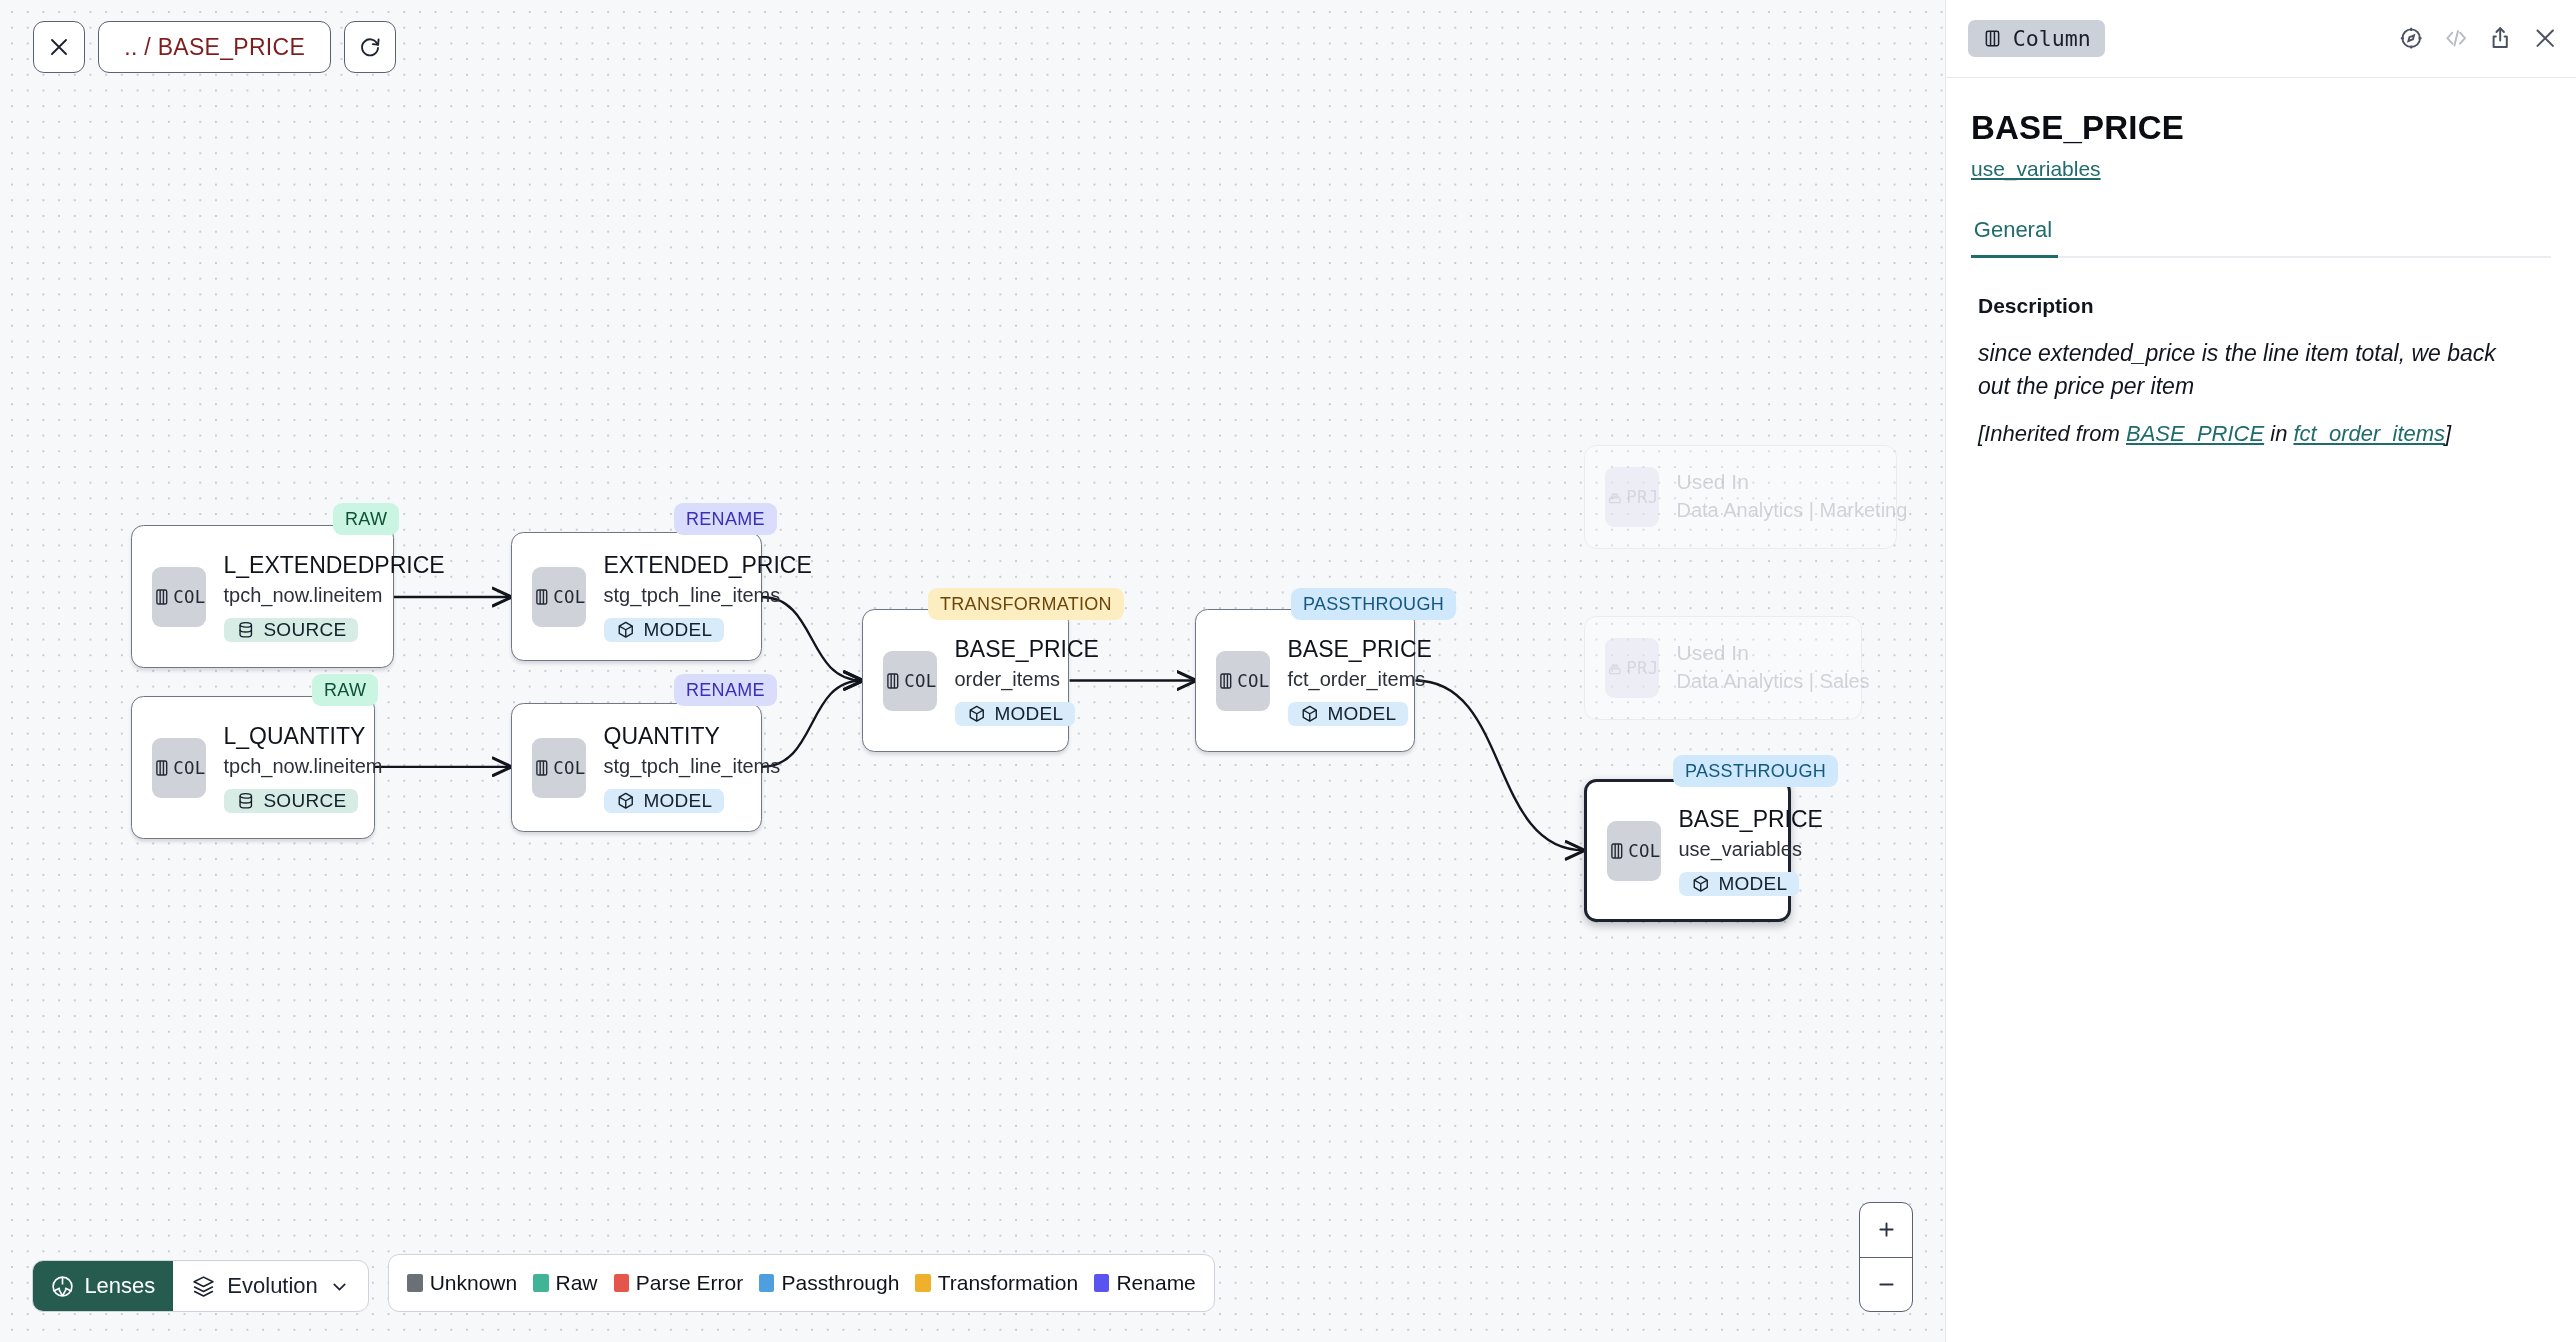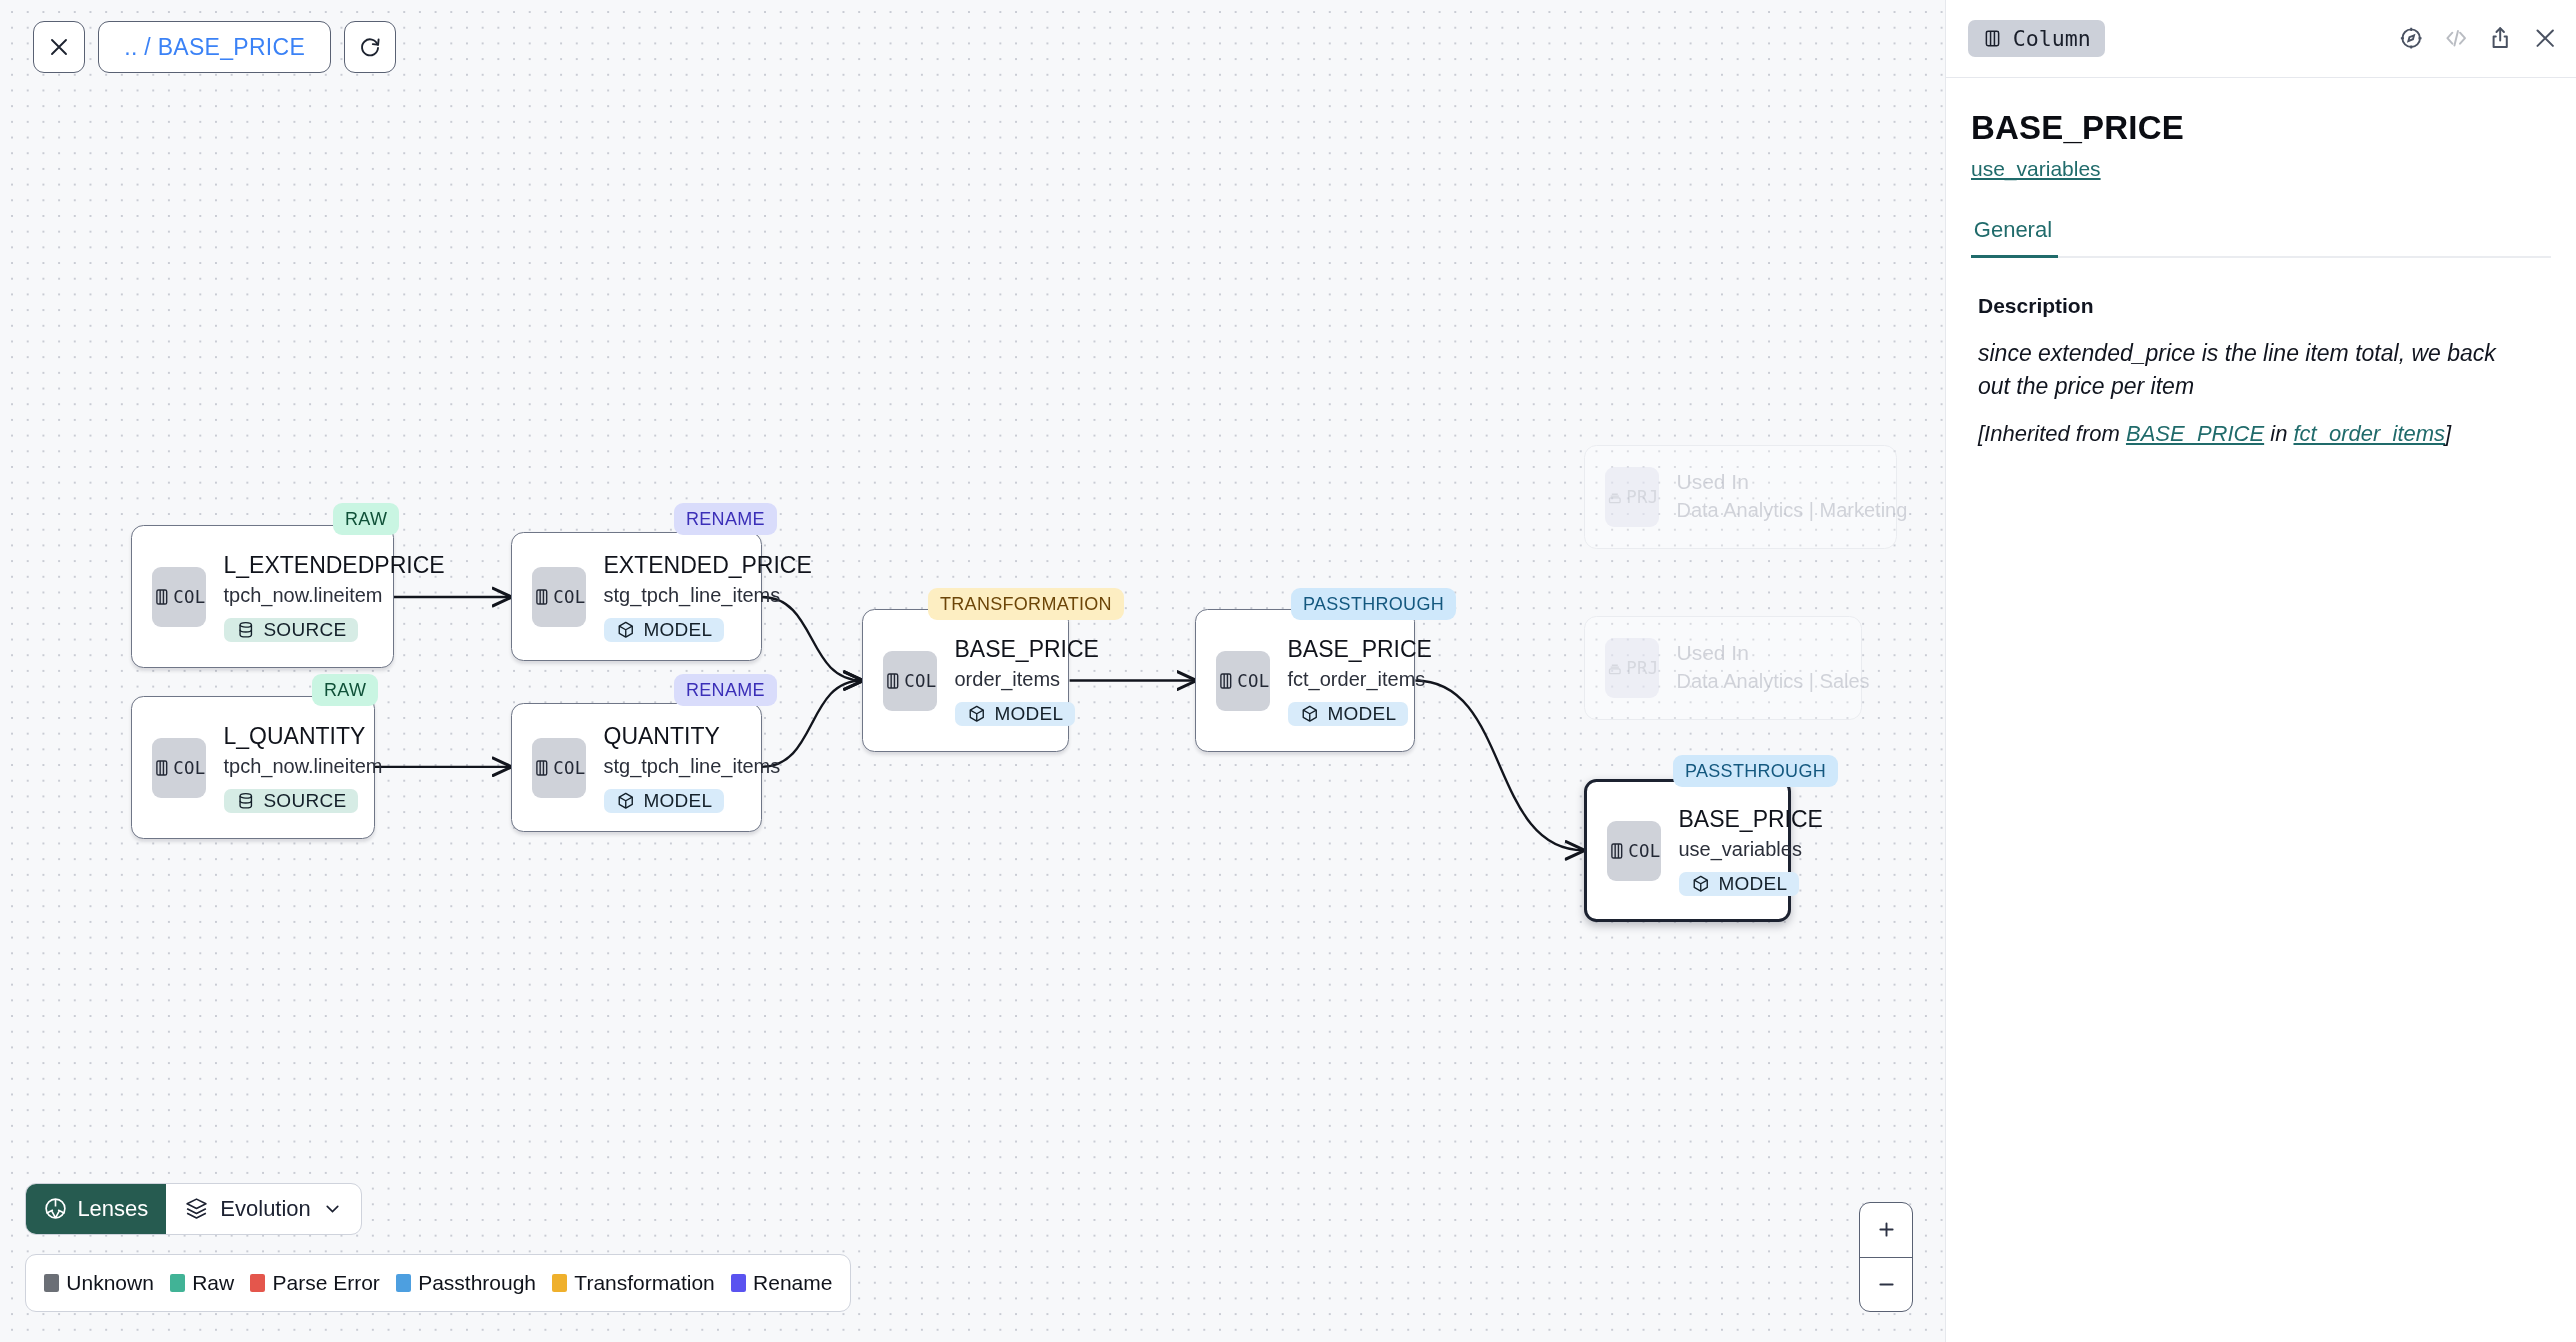--- a/index.html
+++ b/index.html
@@ -21,21 +21,21 @@
     overflow:hidden;
   }
   
   #top-tools{position:absolute;left:33px;top:21px;display:flex;align-items:center;gap:13.2px;z-index:30;}
   .tool-btn{
     background:#fff;border:1.7px solid #596173;border-radius:11px;
     height:52px;display:flex;align-items:center;justify-content:center;
     color:#2c3244;cursor:pointer;box-sizing:border-box;
   }
   .tool-btn.square{width:52px;}
-  .tool-btn.path{padding:0 25px;font-size:23px;letter-spacing:0.3px;color:#3b82f6;}
+  .tool-btn.path{padding:0 25px;font-size:23px;letter-spacing:0.3px;color:#7f1d1d;}
   
   .node{
     position:absolute;background:#fff;border:1.5px solid #6f7687;border-radius:12.5px;
     box-sizing:border-box;box-shadow:0 2.1px 3.5px rgba(20,25,40,.13);
     display:flex;align-items:center;z-index:10;
   }
   .node.selected{border:3.2px solid #1c2230;box-shadow:0 3.5px 8.4px rgba(20,25,40,.26);}
   .node.ghost{
     border:1.5px solid #e3e5ea;box-shadow:none;background:rgba(255,255,255,.45);
     opacity:.62;
@@ -68,21 +68,21 @@
   .b-passthrough{background:#cfe8fb;color:#14587f;}
   
   #zoomctl{
     position:absolute;left:1859px;top:1202px;width:54px;height:110px;
     background:#fff;border:1.7px solid #596173;border-radius:11px;
     display:flex;flex-direction:column;z-index:30;box-sizing:border-box;overflow:hidden;
   }
   #zoomctl .zb{flex:1;display:flex;align-items:center;justify-content:center;cursor:pointer;color:#2c3244;}
   #zoomctl .zb:first-child{border-bottom:1.7px solid #596173;}
   
-  #bottom{position:absolute;left:25px;bottom:31px;display:flex;align-items:flex-start;gap:19.5px;z-index:30;flex-direction:column;}
+  #bottom{position:absolute;left:32px;bottom:31px;display:flex;align-items:flex-end;gap:19.5px;z-index:30;}
   .seg{display:flex;border:1.5px solid #cfd3dc;border-radius:11px;overflow:hidden;height:50px;background:#fff;}
   .seg .lenses{
     background:#265b50;color:#fff;display:flex;align-items:center;gap:9.7px;
     padding:0 18px 0 16.7px;font-size:22px;cursor:pointer;
   }
   .seg .evolution{
     display:flex;align-items:center;gap:11px;padding:0 18px;font-size:22px;
     color:#1b2030;cursor:pointer;
   }
   #legend{

